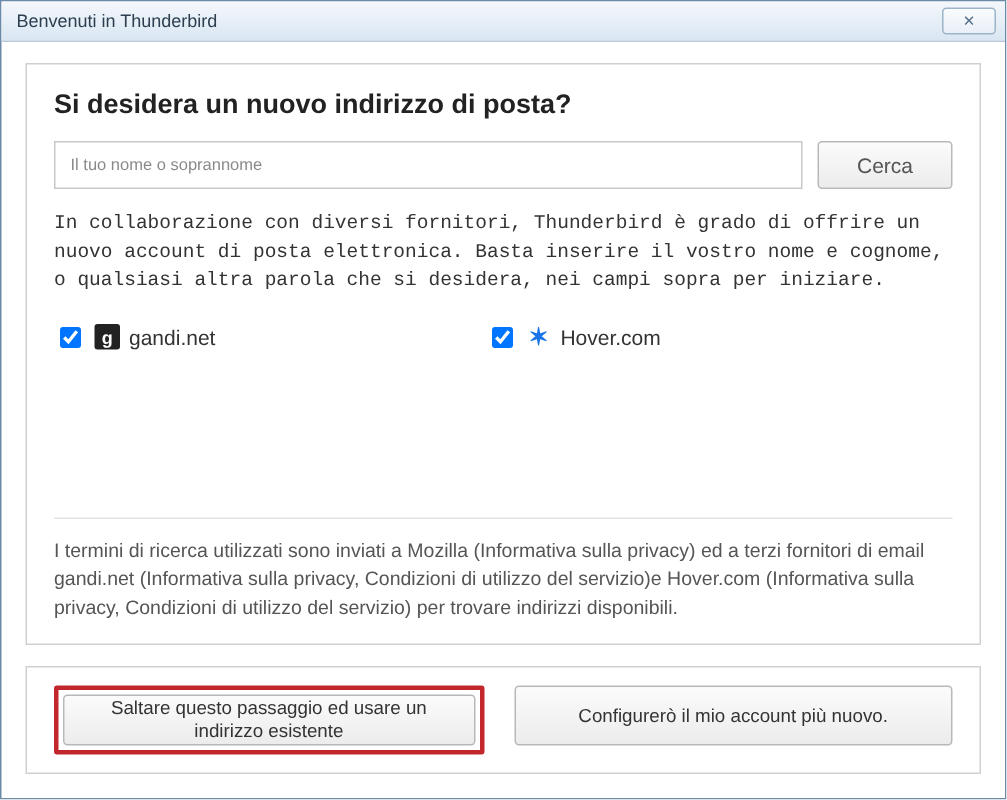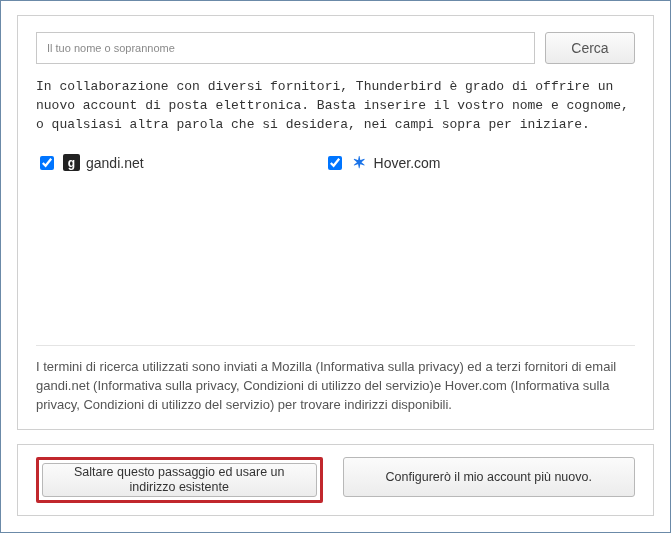--- a/index.html
+++ b/index.html
@@ -159,24 +159,31 @@
   }
   .primary-wrap .action-btn {
     flex:1;
     height: 34px;
   }
 </style>
 </head>
 <body>
 
 <div class="window">
+  <div class="titlebar">
+    <span class="title">Benvenuti in Thunderbird</span>
+    <div class="close">
+      <span>✕</span>
+    </div>
+  </div>
 
   <div class="client">
 
     <div class="panel panel-top">
+      <h1 class="heading">Si desidera un nuovo indirizzo di posta?</h1>
 
       <div class="search-row">
         <input type="text" class="search-input" placeholder="Il tuo nome o soprannome" style="">
         <button class="search-btn">Cerca</button>
       </div>
 
       <p class="intro">In collaborazione con diversi fornitori, Thunderbird è grado di offrire un nuovo account di posta elettronica. Basta inserire il vostro nome e cognome, o qualsiasi altra parola che si desidera, nei campi sopra per iniziare.</p>
 
       <div class="providers">
         <label class="provider">

